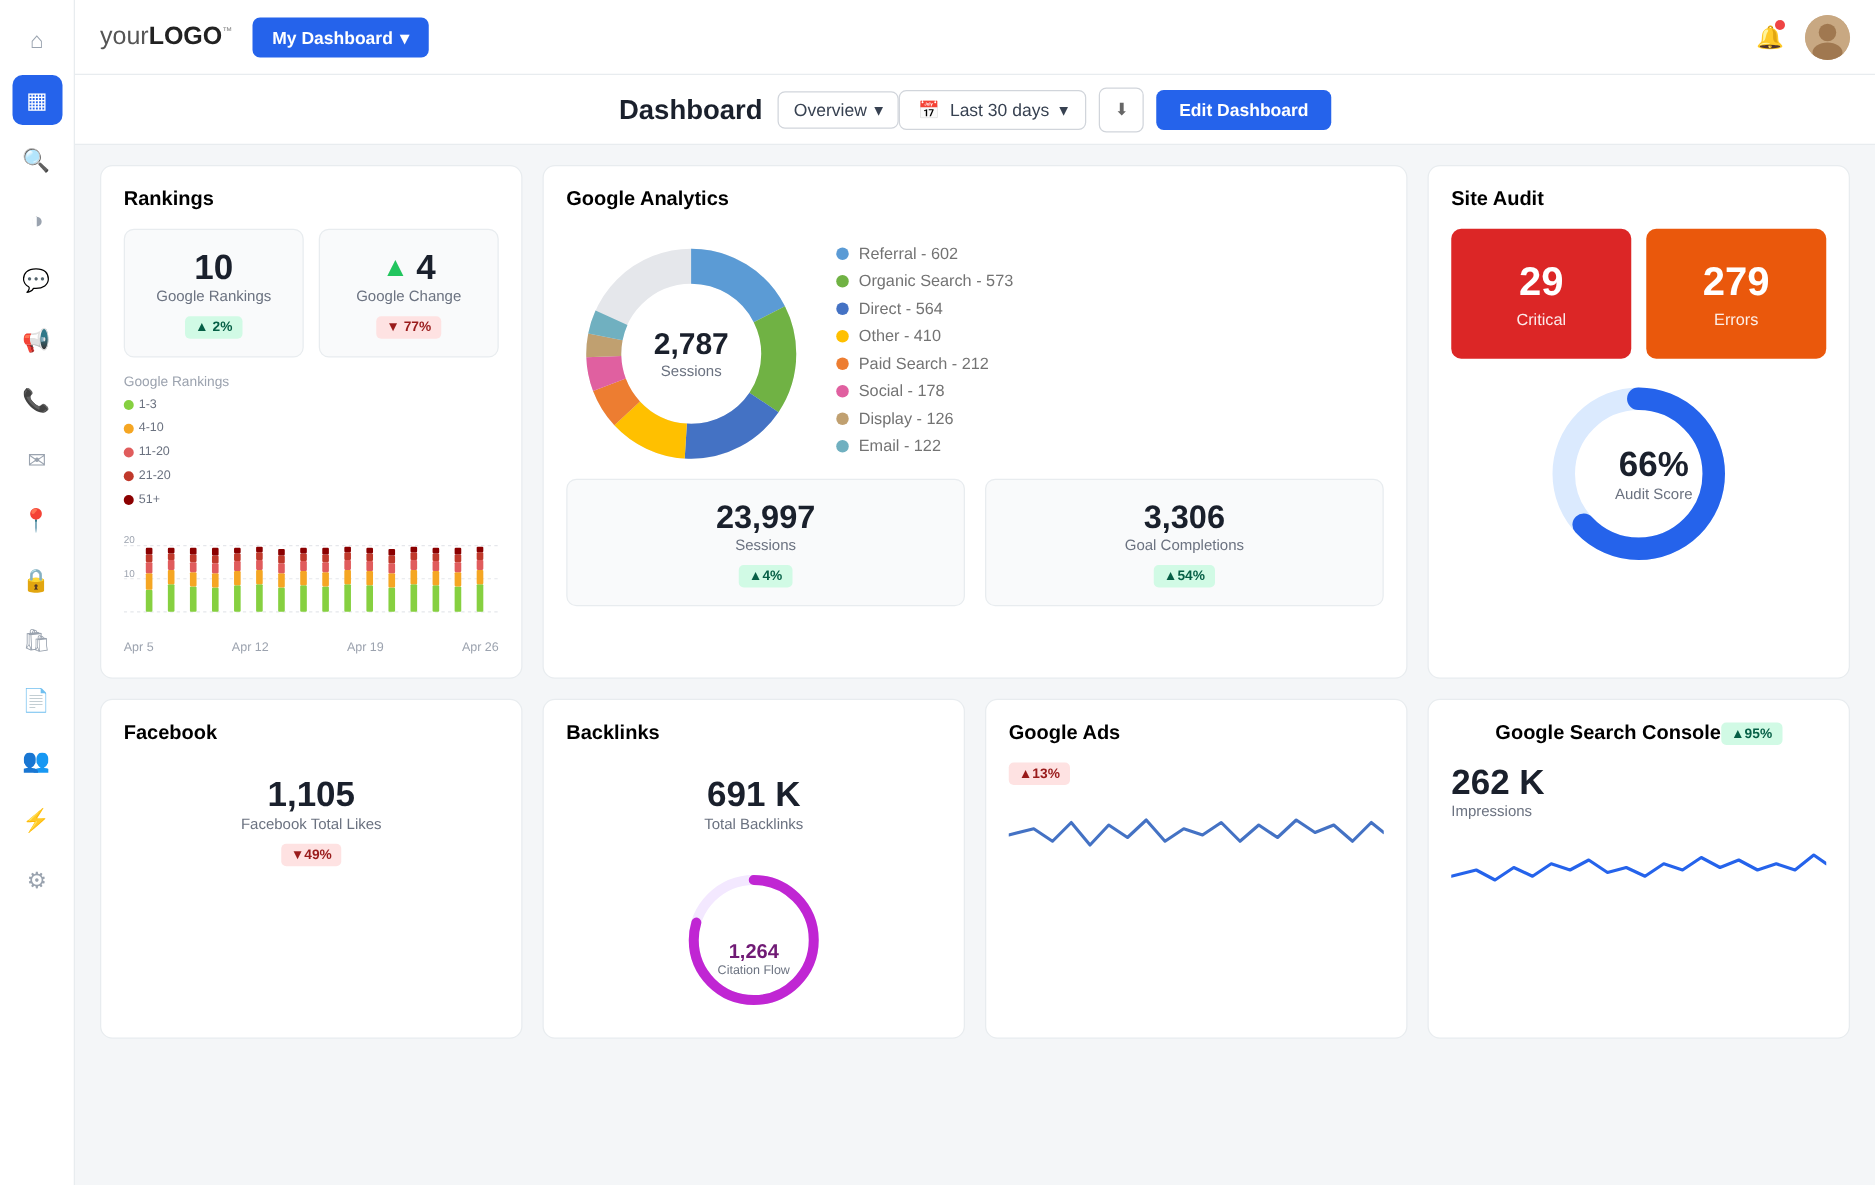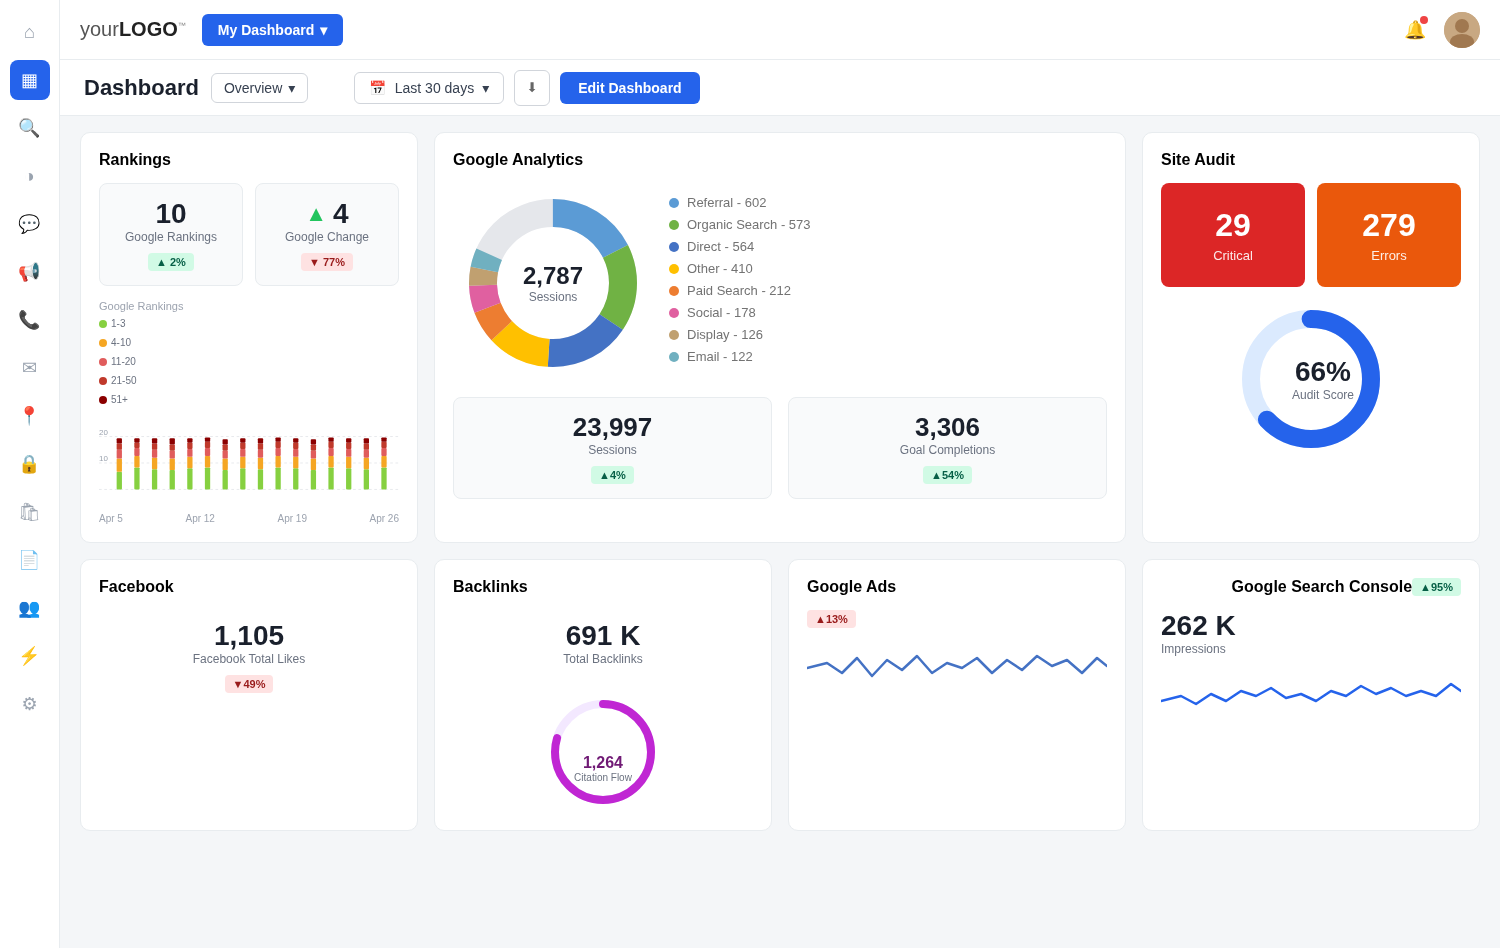--- a/index.html
+++ b/index.html
@@ -38,21 +38,21 @@
     }
     .topnav-right { display: flex; align-items: center; gap: 12px; }
     .avatar { width: 36px; height: 36px; border-radius: 50%; background: #c8a882; cursor: pointer; overflow: hidden; display: flex; align-items: center; justify-content: center; color: #fff; font-weight: 600; }
     .bell-icon { width: 32px; height: 32px; display: flex; align-items: center; justify-content: center; cursor: pointer; position: relative; color: #666; font-size: 18px; }
     .bell-badge { position: absolute; top: 2px; right: 4px; width: 8px; height: 8px; background: #ef4444; border-radius: 50%; }
 
     
     .content-header {
       background: #fff; border-bottom: 1px solid #e8ecef;
       height: 56px; display: flex; align-items: center;
-      padding: 0 24px; justify-content: flex-start; flex-shrink: 0; gap: 46px;
+      padding: 0 24px; justify-content: center; flex-shrink: 0;
     }
     .content-header-left { display: flex; align-items: center; gap: 12px; }
     .page-title { font-size: 22px; font-weight: 700; color: #1a202c; }
     .overview-btn {
       background: #fff; border: 1px solid #d1d5db; border-radius: 6px;
       padding: 6px 12px; font-size: 14px; cursor: pointer;
       display: flex; align-items: center; gap: 6px; color: #374151;
     }
     .content-header-right { display: flex; align-items: center; gap: 10px; }
     .date-range-btn {
@@ -111,21 +111,21 @@
     .analytics-inner { display: flex; gap: 16px; align-items: center; }
     .donut-container { position: relative; width: 200px; height: 200px; flex-shrink: 0; }
     .donut-center { position: absolute; top: 50%; left: 50%; transform: translate(-50%, -50%); text-align: center; }
     .donut-value { font-size: 24px; font-weight: 700; color: #1a202c; }
     .donut-sub { font-size: 12px; color: #6b7280; }
     .analytics-legend { flex: 1; }
     .legend-row { display: flex; align-items: center; gap: 8px; margin-bottom: 7px; font-size: 13px; color: #737373; }
     .legend-dot-lg { width: 10px; height: 10px; border-radius: 50%; flex-shrink: 0; }
 
     
-    .analytics-bottom { display: flex; gap: 16px; margin-top: 14px; }
+    .analytics-bottom { display: flex; gap: 16px; }
     .analytics-stat { flex: 1; background: #f9fafb; border-radius: 8px; border: 1px solid #e8ecef; padding: 14px; text-align: center; }
     .stat-value { font-size: 26px; font-weight: 700; color: #1a202c; }
     .stat-label { font-size: 12px; color: #6b7280; margin-bottom: 8px; }
 
     
     .card-audit { grid-column: 4; grid-row: 1; }
     .audit-metrics { display: flex; gap: 12px; margin-bottom: 12px; }
     .audit-box { flex: 1; border-radius: 8px; padding: 24px 14px; text-align: center; }
     .audit-box.red { background: #dc2626; }
     .audit-box.orange { background: #ea580c; }
@@ -258,21 +258,21 @@
           <div class="legend-item">
               <div class="legend-dot" style="background:#f5a623;"></div>
               <span>4-10</span>
             </div>
           <div class="legend-item">
               <div class="legend-dot" style="background:#e05c5c;"></div>
               <span>11-20</span>
             </div>
           <div class="legend-item">
               <div class="legend-dot" style="background:#c0392b;"></div>
-              <span>21-50</span>
+              <span>21-20</span>
             </div>
           <div class="legend-item">
               <div class="legend-dot" style="background:#8B0000;"></div>
               <span>51+</span>
             </div>
         </div>
         <div style="position:relative;text-align:center;">
           <svg width="100%" height="100" viewBox="0 0 340 100">
 
             <line x1="0" y1="20" x2="340" y2="20" stroke="#e5e7eb" stroke-dasharray="3,3"></line>
@@ -519,21 +519,21 @@
       </div>
 
       <div class="sparkline">
         <svg width="100%" height="50" viewBox="0 0 300 50">
           <polyline points="0,30 20,25 35,35 50,20 65,38 80,22 95,32 110,18 125,35 140,25 155,30 170,20 185,35 200,22 215,32 230,18 245,28 260,22 275,35 290,20 300,28" fill="none" stroke="#4472c4" stroke-width="2.5" stroke-linecap="round" stroke-linejoin="round"></polyline>
         </svg>
       </div>
     </div>
 
     <div class="card card-search-console">
-      <div style="display:flex;justify-content:flex-end;align-items:flex-start;">
+      <div style="display:flex;justify-content:center;align-items:flex-start;">
         <div class="card-title">Google Search Console</div>
         <span class="badge-green">▲95%</span>
       </div>
       <div class="bottom-stat" style="text-align:left;padding:0;margin-bottom:8px;">
         <div class="bottom-stat-value">262 K</div>
         <div class="bottom-stat-label">Impressions</div>
       </div>
 
       <div class="sparkline">
         <svg width="100%" height="50" viewBox="0 0 300 50">

